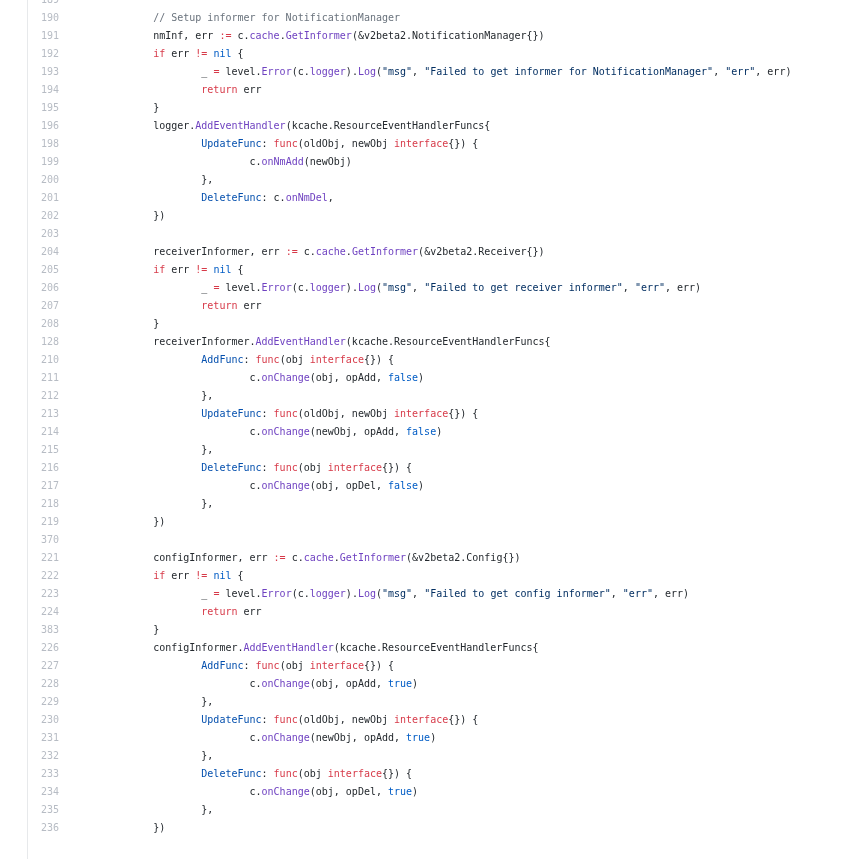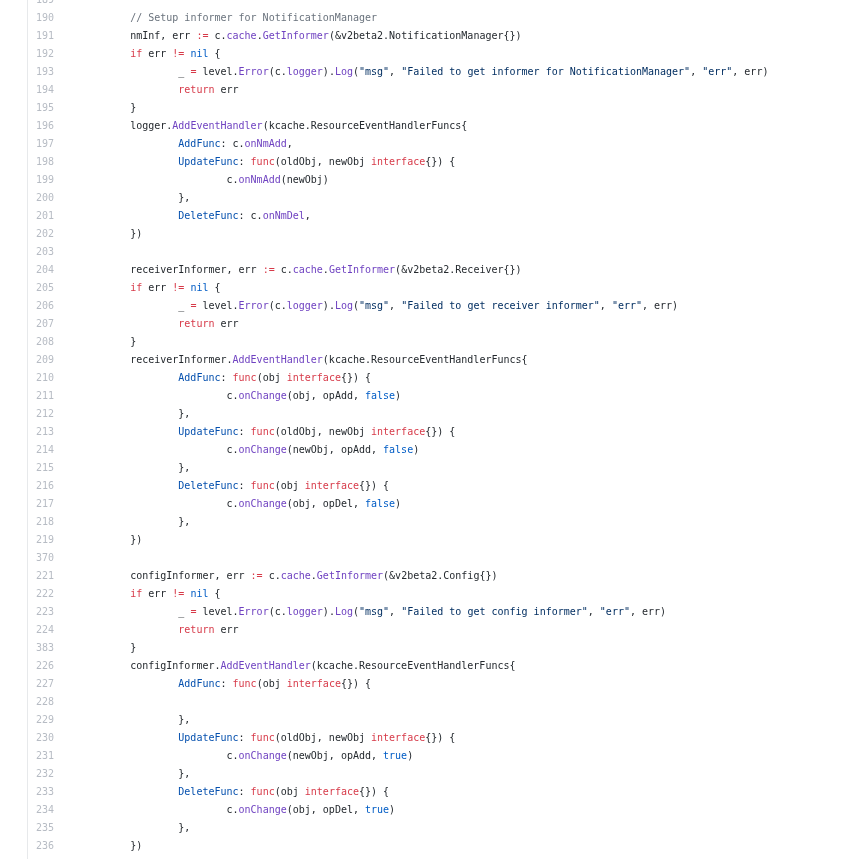--- a/index.html
+++ b/index.html
@@ -11,23 +11,23 @@
   .viewport {
     position: relative; width: 867px; height: 859px; overflow: hidden; background: #ffffff;
   }
   .gutter-border {
     position: absolute; left: 27px; top: 0; width: 1px; height: 100%;
     background: var(--border-color, #e7e9eb);
   }
   .code-lines { position: absolute; top: -9px; left: 0; right: 0; }
   .line { display: flex; height: 18px; line-height: 18px; font-size: 10px; }
   .num {
-    flex: 0 0 54px; width: 54px; text-align: right;
+    flex: 0 0 54px; width: 54px; text-align: center;
     color: var(--lnum-color, #b7bcc4);
-    cursor: pointer; user-select: none;
+    cursor: pointer; user-select: none; margin-left: 23px;
   }
   .code {
     white-space: pre; tab-size: 8; -moz-tab-size: 8;
     padding-left: 28px;
     color: var(--plain-color, #24292e);
   }
   .tk-k { color: var(--kw-color, #d73a49); }     
   .tk-e { color: var(--ent-color, #6f42c1); }    
   .tk-c { color: var(--const-color, #005cc5); }  
   .tk-s { color: var(--str-color, #032f62); }    
@@ -66,24 +66,20 @@
       </div>
       <div class="line">
         <span class="num">195</span>
         <span class="code">	<span>}</span></span>
       </div>
       <div class="line">
         <span class="num">196</span>
         <span class="code">	<span>logger.</span><span class="tk-e">AddEventHandler</span><span>(kcache.ResourceEventHandlerFuncs{</span></span>
       </div>
       <div class="line">
-        <span class="num">197</span>
-        <span class="code">		<span class="tk-f">AddFunc</span><span>: c.</span><span class="tk-e">onNmAdd</span><span>,</span></span>
-      </div>
-      <div class="line">
         <span class="num">198</span>
         <span class="code">		<span class="tk-f">UpdateFunc</span><span>: </span><span class="tk-k">func</span><span>(oldObj, newObj </span><span class="tk-k">interface</span><span>{}) {</span></span>
       </div>
       <div class="line">
         <span class="num">199</span>
         <span class="code">			<span>c.</span><span class="tk-e">onNmAdd</span><span>(newObj)</span></span>
       </div>
       <div class="line">
         <span class="num">200</span>
         <span class="code">		<span>},</span></span>
@@ -114,21 +110,21 @@
       </div>
       <div class="line">
         <span class="num">207</span>
         <span class="code">		<span class="tk-k">return</span><span> err</span></span>
       </div>
       <div class="line">
         <span class="num">208</span>
         <span class="code">	<span>}</span></span>
       </div>
       <div class="line">
-        <span class="num">209</span>
+        <span class="num">128</span>
         <span class="code">	<span>receiverInformer.</span><span class="tk-e">AddEventHandler</span><span>(kcache.ResourceEventHandlerFuncs{</span></span>
       </div>
       <div class="line">
         <span class="num">210</span>
         <span class="code">		<span class="tk-f">AddFunc</span><span>: </span><span class="tk-k">func</span><span>(obj </span><span class="tk-k">interface</span><span>{}) {</span></span>
       </div>
       <div class="line">
         <span class="num">211</span>
         <span class="code">			<span>c.</span><span class="tk-e">onChange</span><span>(obj, opAdd, </span><span class="tk-c">false</span><span>)</span></span>
       </div>
@@ -191,20 +187,21 @@
       <div class="line">
         <span class="num">226</span>
         <span class="code">	<span>configInformer.</span><span class="tk-e">AddEventHandler</span><span>(kcache.ResourceEventHandlerFuncs{</span></span>
       </div>
       <div class="line">
         <span class="num">227</span>
         <span class="code">		<span class="tk-f">AddFunc</span><span>: </span><span class="tk-k">func</span><span>(obj </span><span class="tk-k">interface</span><span>{}) {</span></span>
       </div>
       <div class="line">
         <span class="num">228</span>
+        <span class="code">			<span>c.</span><span class="tk-e">onChange</span><span>(obj, opAdd, </span><span class="tk-c">true</span><span>)</span></span>
       </div>
       <div class="line">
         <span class="num">229</span>
         <span class="code">		<span>},</span></span>
       </div>
       <div class="line">
         <span class="num">230</span>
         <span class="code">		<span class="tk-f">UpdateFunc</span><span>: </span><span class="tk-k">func</span><span>(oldObj, newObj </span><span class="tk-k">interface</span><span>{}) {</span></span>
       </div>
       <div class="line">

